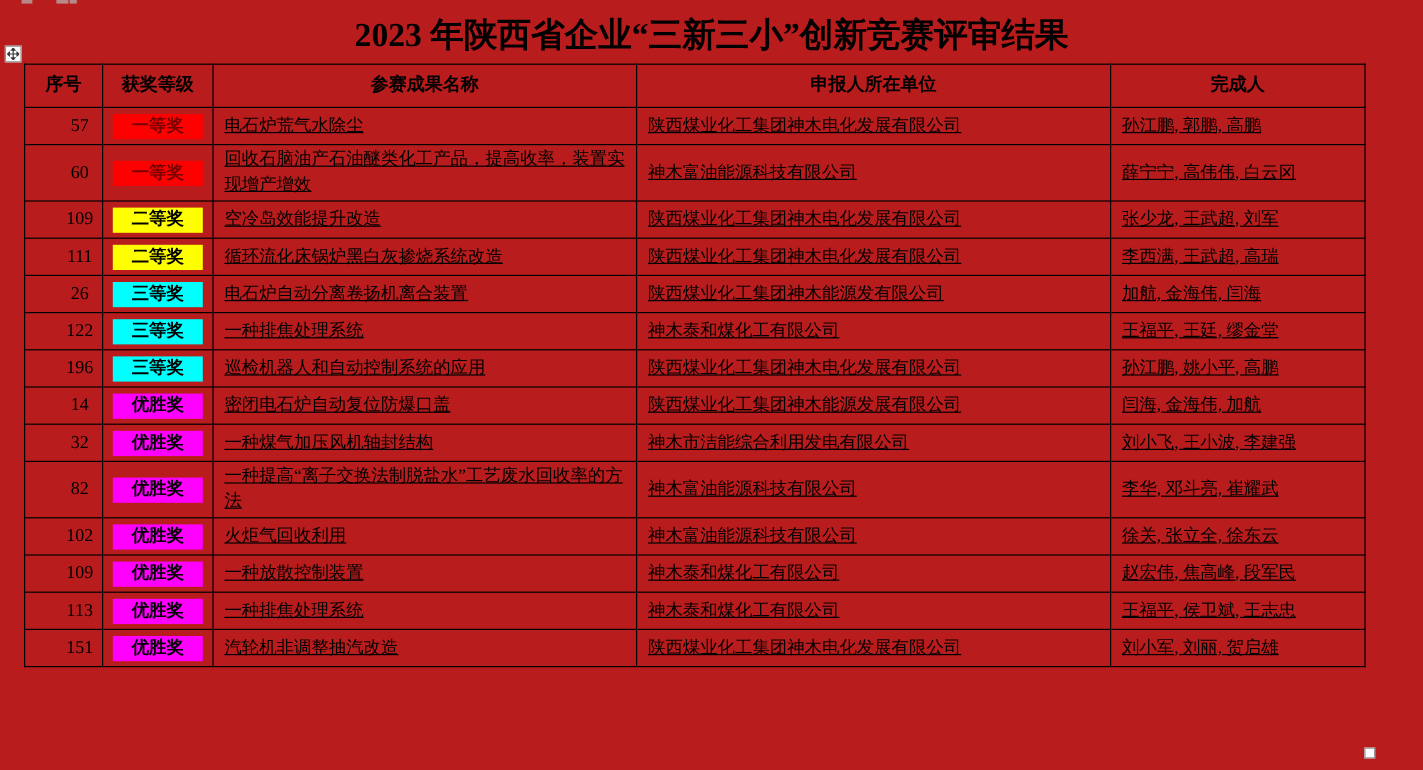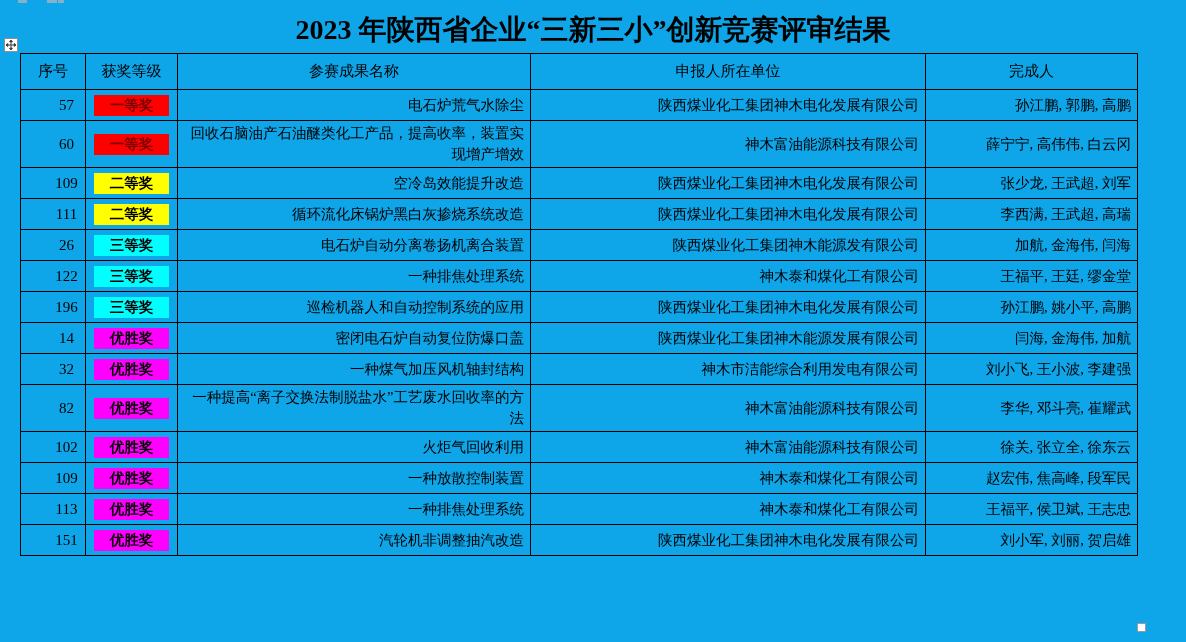--- a/index.html
+++ b/index.html
@@ -1,19 +1,19 @@
 <!DOCTYPE html>
 <html><head>
 <meta charset="utf-8">
 <style>
   * { margin:0; padding:0; box-sizing:border-box; }
   html,body { width:1186px; height:642px; background:#ffffff; overflow:hidden; }
   body { font-family:"Liberation Serif","DejaVu Serif",serif; color:#000; }
 
-  .page { position:relative; width:1186px; height:642px; background:#0ea5e9; }
+  .page { position:relative; width:1186px; height:642px; background:#b91c1c; }
 
   
   .artifact { position:absolute; top:0; height:3px; background:#b8b8b8; opacity:.7; }
   .a1 { left:18px;  width:9px; }
   .a2 { left:47px;  width:10px; }
   .a3 { left:58px;  width:6px; }
 
   .doc-title {
     position:absolute; top:13px; left:0; width:100%;
     text-align:center; font-size:28px; font-weight:700; line-height:34px;
@@ -31,30 +31,30 @@
   }
 
   table.results {
     position:absolute; left:20px; top:53px; width:1117px;
     border-collapse:collapse; table-layout:fixed;
   }
   .results th, .results td {
     border:1.6px solid #000; vertical-align:middle;
     font-size:14.5px; line-height:21px; overflow:hidden;
   }
-  .results th { height:36px; font-weight:400; font-size:15px; }
+  .results th { height:36px; font-weight:700; font-size:15px; }
   .results td { height:31px; }
   .col-no  { width:65px;  }
   .col-awd { width:92px;  }
   .col-nam { width:353px; }
   .col-org { width:395px; }
   .col-ppl { width:212px; }
   td.c-no  { text-align:center; font-size:15px;padding-left:27px; }
   td.c-awd { text-align:center; }
-  td.c-nam, td.c-org, td.c-ppl { text-align:right; padding:2px 6px 2px 9px; }
+  td.c-nam, td.c-org, td.c-ppl { text-align:left; padding:2px 6px 2px 9px;text-decoration:underline; }
   .badge {
     display:inline-block; padding:0px 16px; font-weight:700; font-size:14.5px; line-height:21px;
   }
 </style>
 </head>
 <body>
 
 <div class="page">
 
   <div class="artifact a1"></div>

